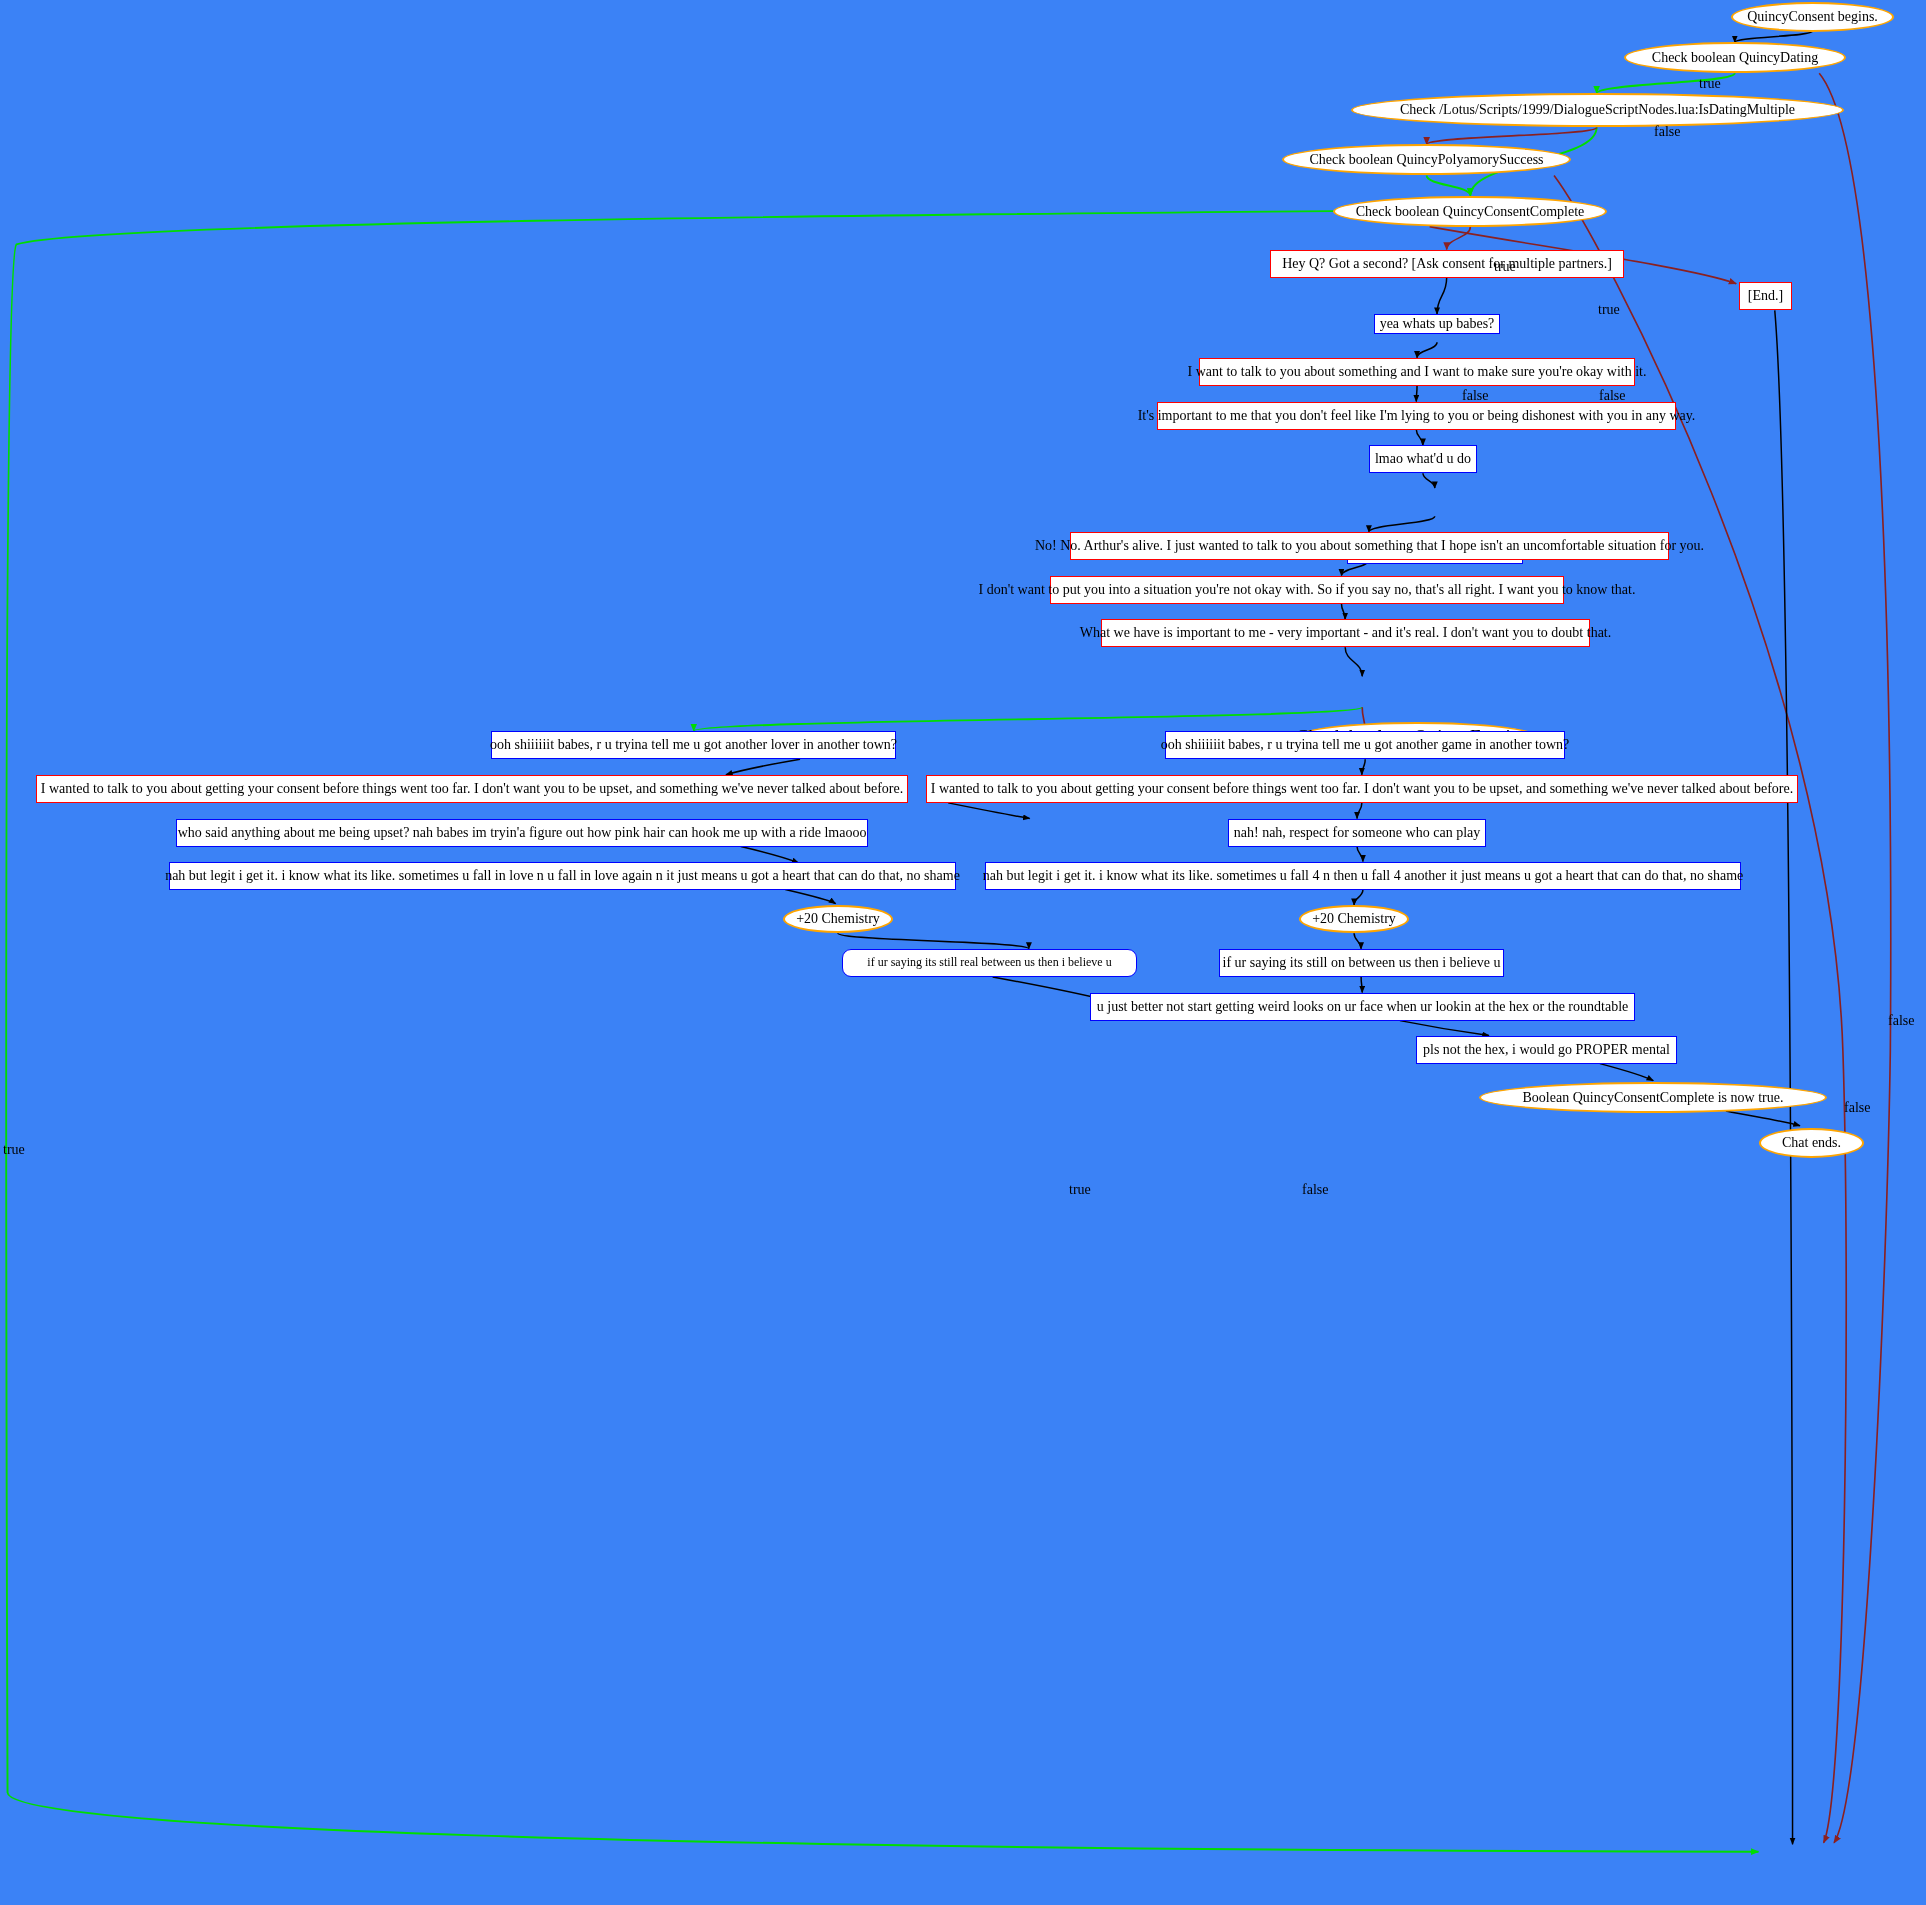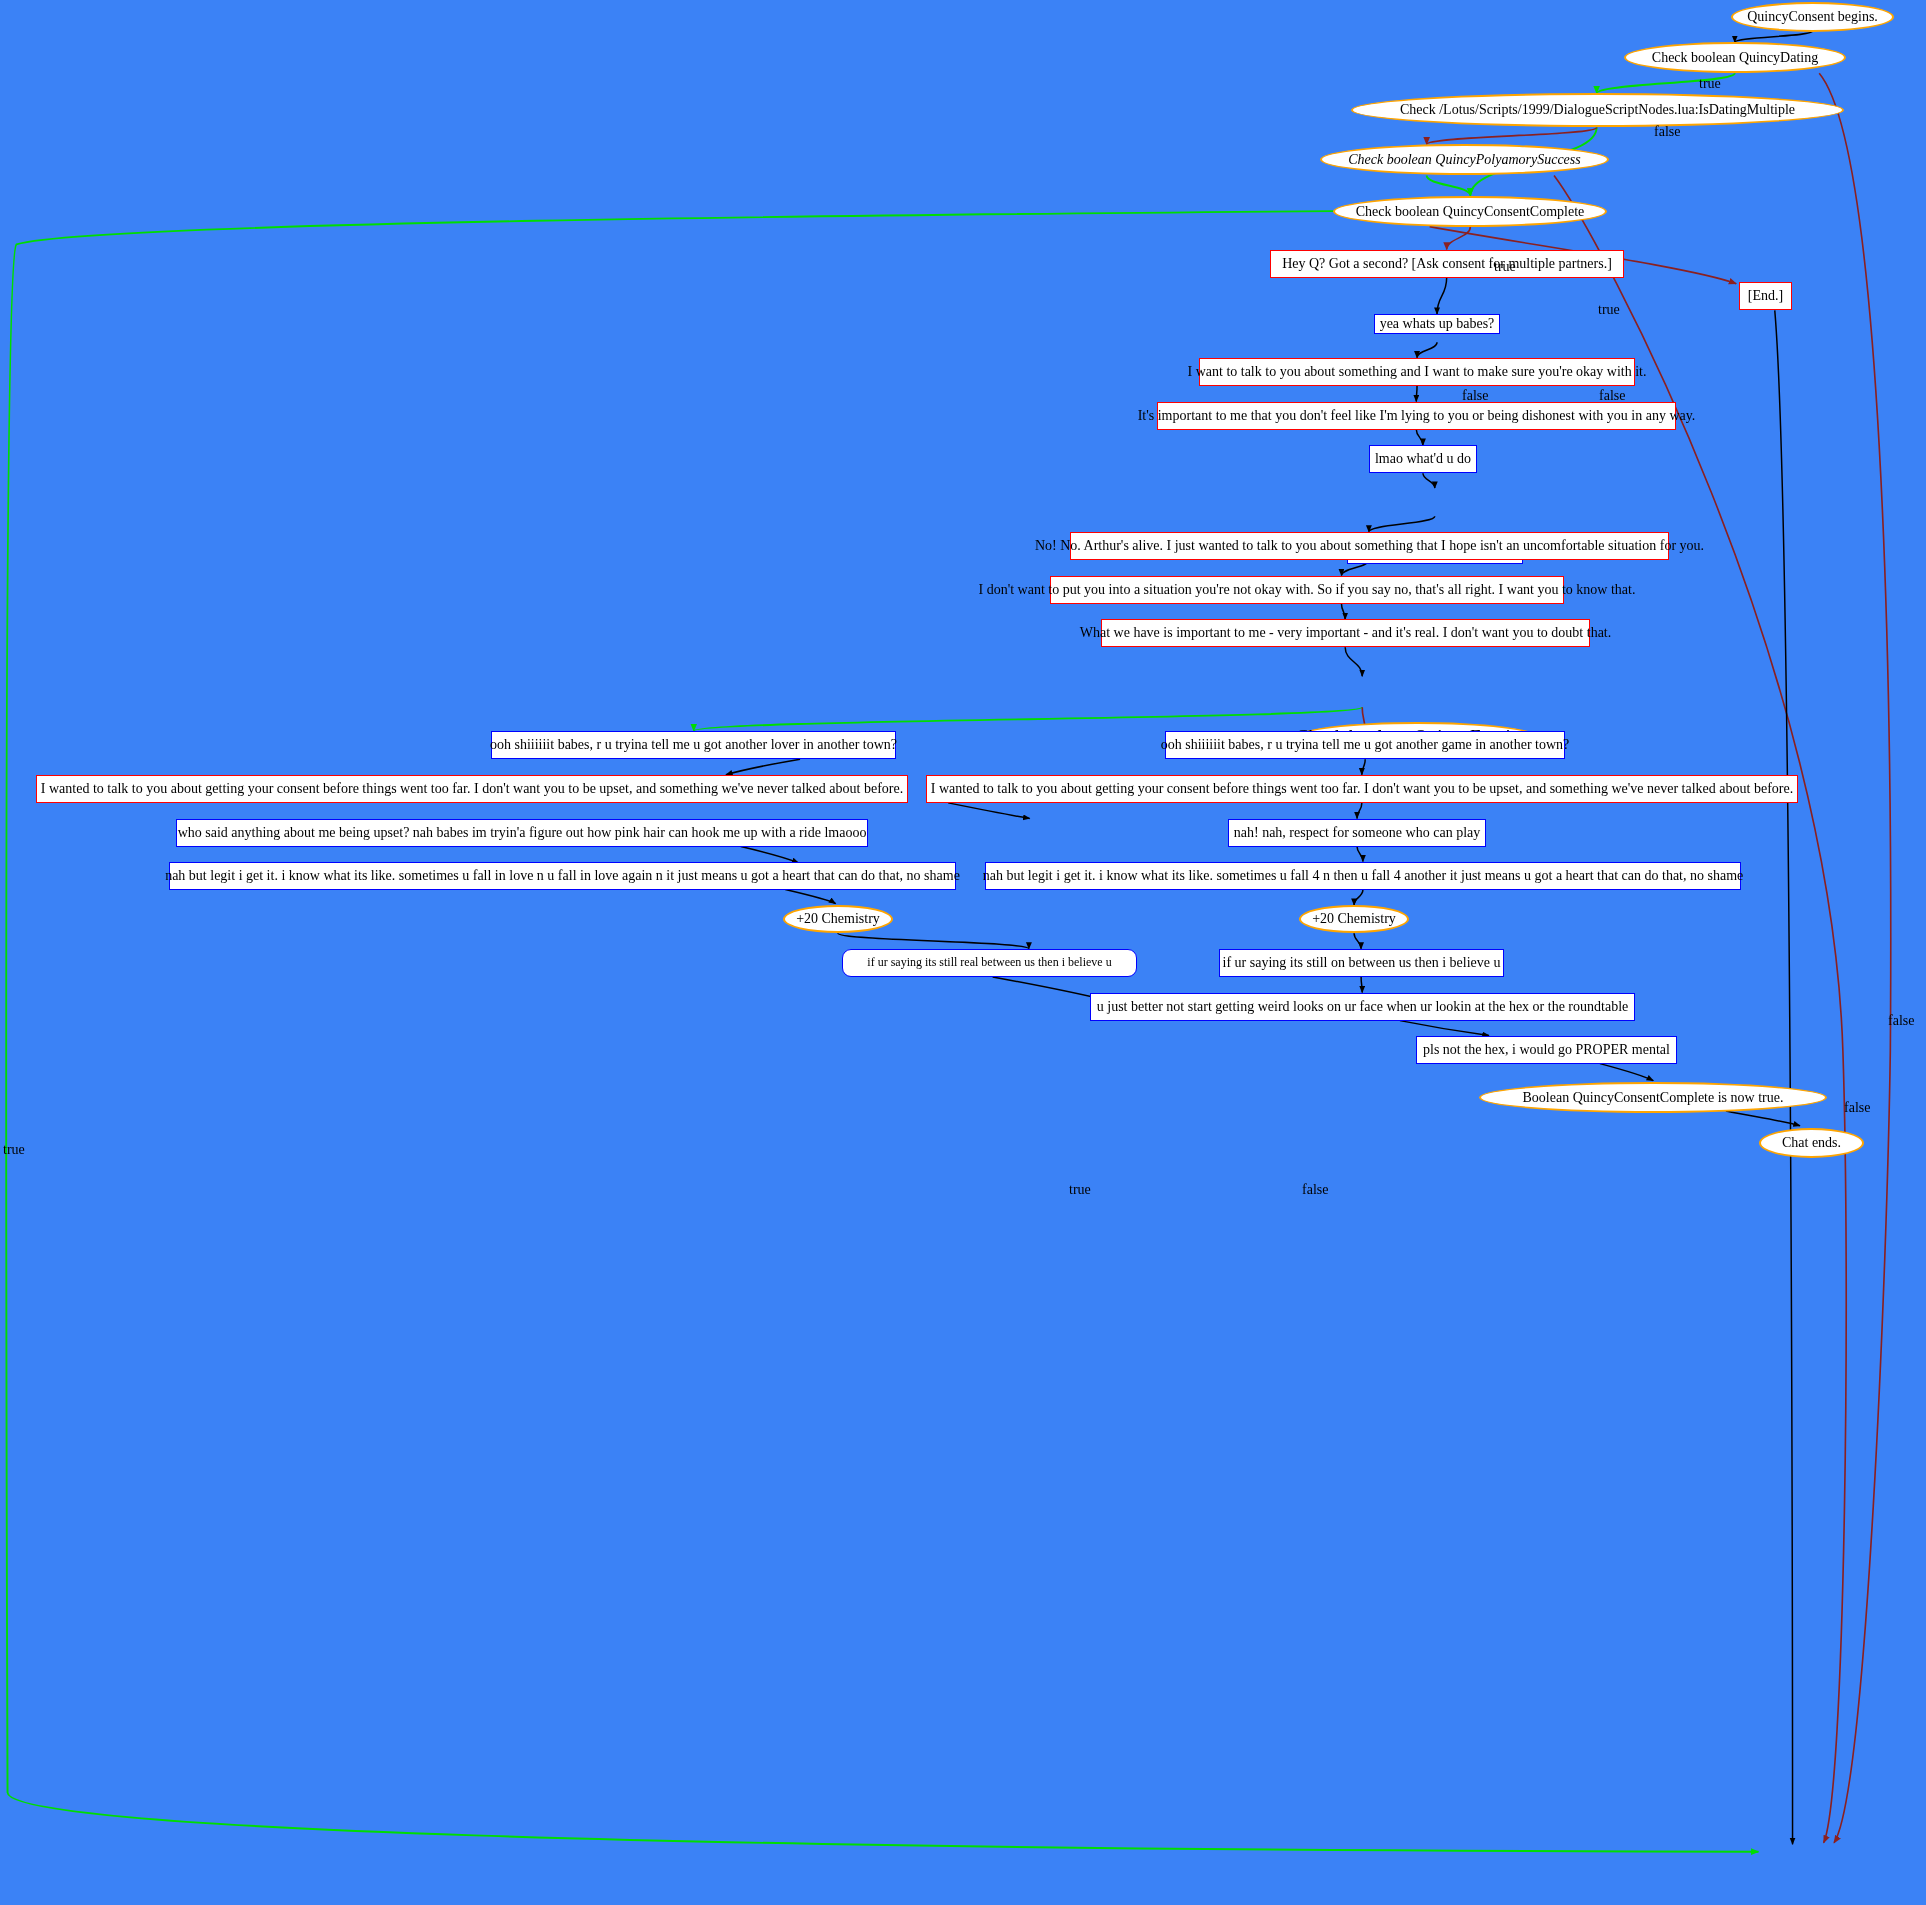--- a/index.html
+++ b/index.html
@@ -74,21 +74,21 @@
   <div id="node-layer">
       <div class="node n-ellipse" style="left: 1731px; top: 1.5px; width: 163px; height: 30px; font-size: 14px;">
         <span>QuincyConsent begins.</span>
       </div>
       <div class="node n-ellipse" style="left: 1624px; top: 42px; width: 222px; height: 31px; font-size: 14px;">
         <span>Check boolean QuincyDating</span>
       </div>
       <div class="node n-ellipse" style="left: 1351px; top: 93px; width: 493px; height: 34px; font-size: 14px;">
         <span>Check /Lotus/Scripts/1999/DialogueScriptNodes.lua:IsDatingMultiple</span>
       </div>
-      <div class="node n-ellipse" style="left: 1320px; top: 144px; width: 289px; height: 31px; font-size: 14px; font-style: italic;">
+      <div class="node n-ellipse" style="left: 1282px; top: 144px; width: 289px; height: 31px; font-size: 14px;">
         <span>Check boolean QuincyPolyamorySuccess</span>
       </div>
       <div class="node n-ellipse" style="left: 1333px; top: 196px; width: 274px; height: 31px; font-size: 14px;">
         <span>Check boolean QuincyConsentComplete</span>
       </div>
       <div class="node n-npc" style="left: 1270px; top: 250px; width: 354px; height: 28px; font-size: 14px;">
         <span>Hey Q? Got a second? [Ask consent for multiple partners.]</span>
       </div>
       <div class="node n-npc" style="left: 1739px; top: 282px; width: 53px; height: 28px; font-size: 14px;">
         <span>[End.]</span>

